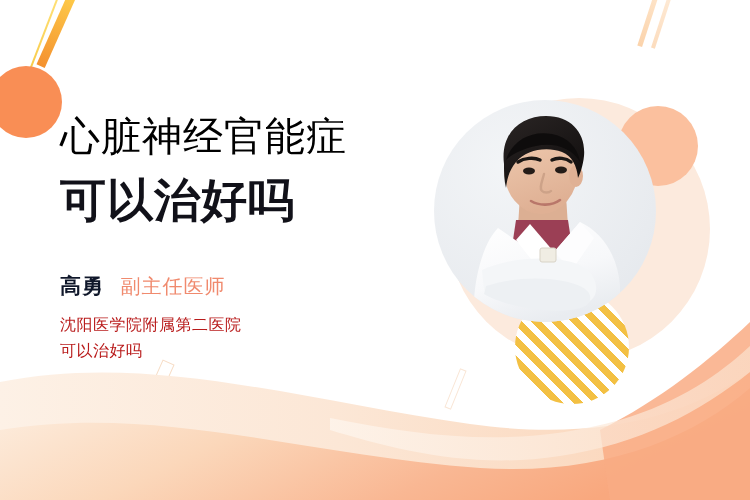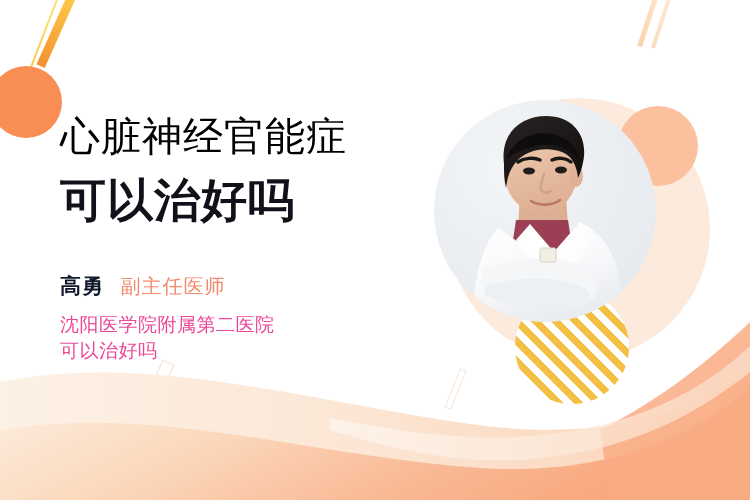--- a/index.html
+++ b/index.html
@@ -59,23 +59,23 @@
     letter-spacing: 1px;
   }
   .doctor-title {
     font-size: 20px;
     font-weight: 400;
     color: #f08a6e;
     letter-spacing: 1px;
     margin-left: 12px;
   }
   .hospital-line, .dept-line {
-    font-size: 19px;
+    font-size: 16px;
     line-height: 26px;
-    color: #ec4899;
+    color: #b91c1c;
     letter-spacing: 0.5px;
     white-space: nowrap;
   }
   .hospital-line { margin-top: 12px; }
   
   .circle-orange-left {
     position: absolute;
     left: -10px;
     top: 66px;
     width: 72px;

